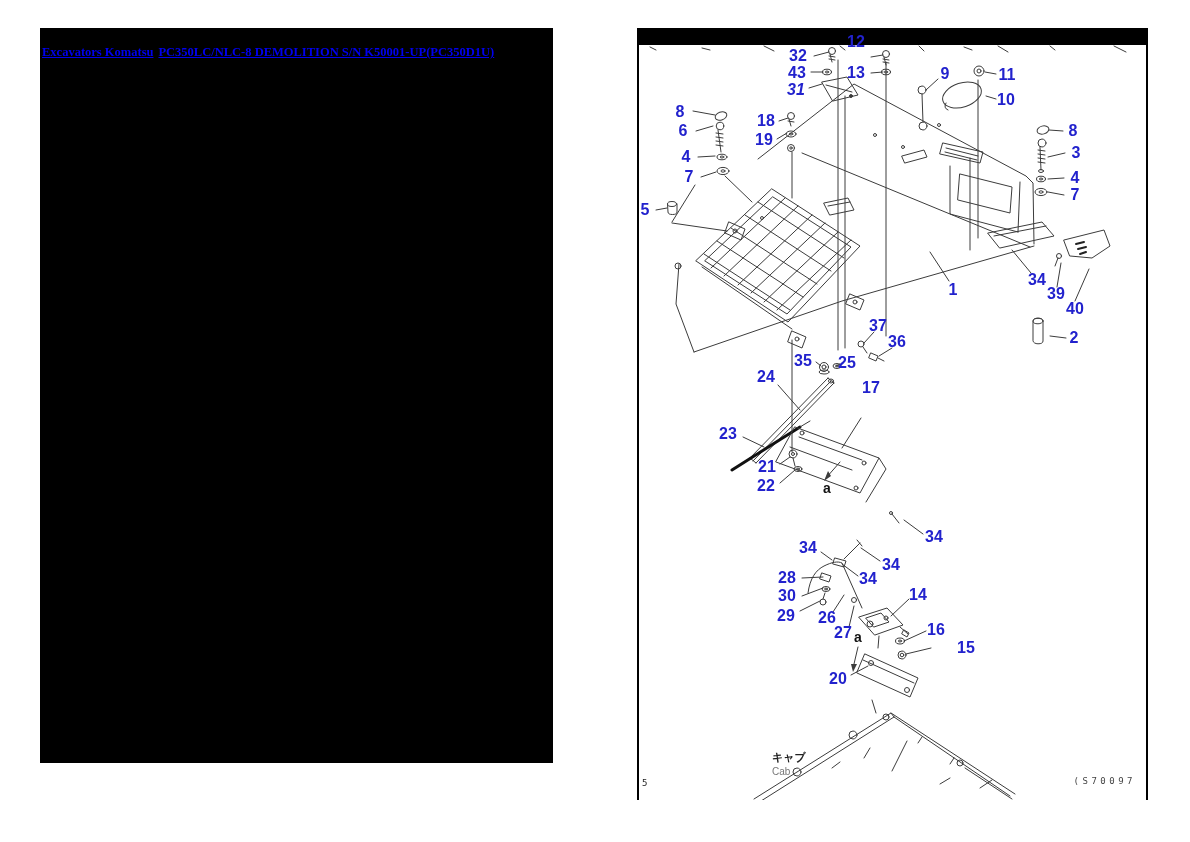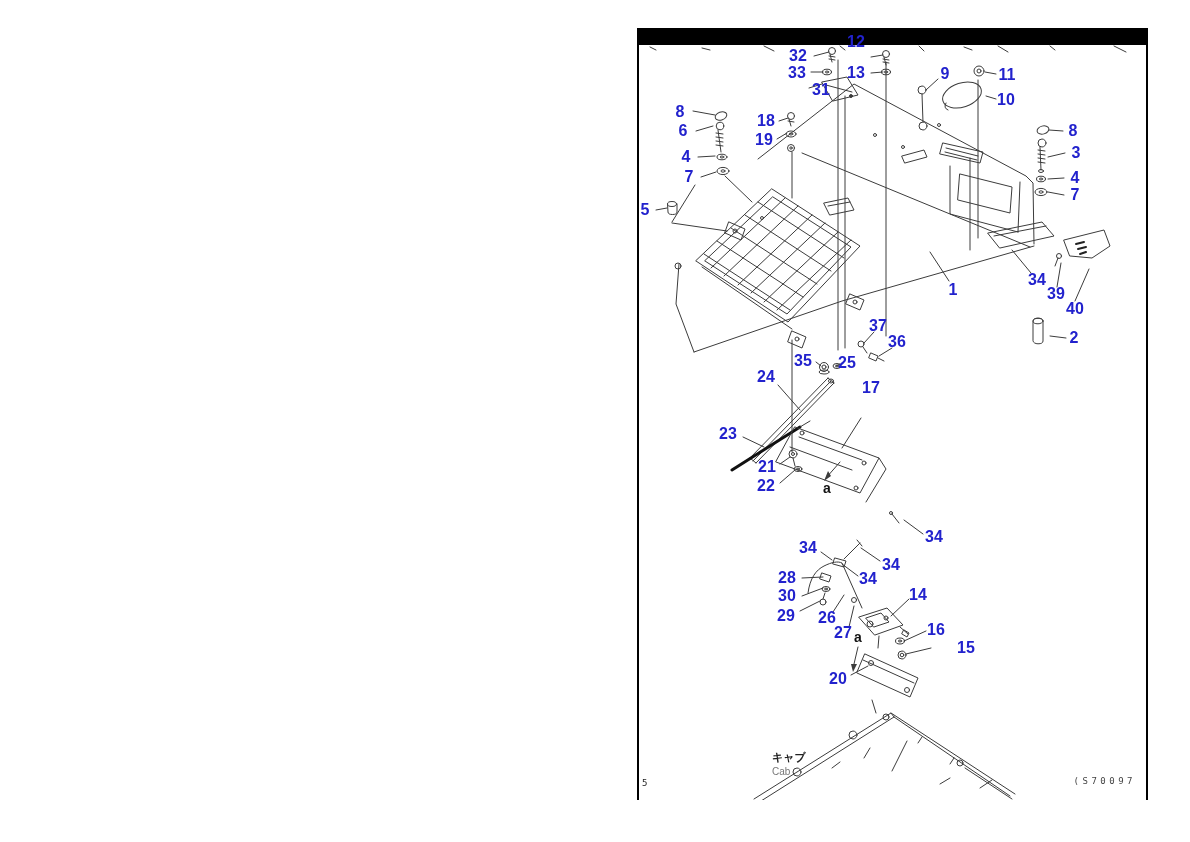--- a/index.html
+++ b/index.html
@@ -53,20 +53,25 @@
     font:700 16px "Liberation Sans",sans-serif;color:var(--callout-blue,#2222cd);
     white-space:nowrap;
   }
   .callout.letter{font:700 14px "Liberation Sans",sans-serif;color:#111;}
 </style>
 </head>
 <body>
 
 <div class="stage">
 
+  <div class="left-panel">
+    <div class="link-row">
+      <a href="#">Excavators Komatsu</a><a href="#">PC350LC/NLC-8 DEMOLITION S/N K50001-UP(PC350D1U)</a>
+    </div>
+  </div>
 
   <div class="right-panel">
     <div class="top-bar"></div>
 
     <svg class="art" width="511" height="772" viewBox="637 28 511 772">
       <g stroke="#3c3c3c" fill="none" stroke-width="1" stroke-linejoin="round" stroke-linecap="round">
 
         <g>
           <path d="M648,47 l6,3 M700,48 l8,2 M762,46 l10,5 M838,46 l5,4 M917,46 l5,5 M962,47 l8,3 M996,46 l10,6 M1048,46 l5,4 M1112,46 l12,6"></path>
         </g>
@@ -264,23 +269,23 @@
       <div class="cab-en">Cab</div>
     </div>
 
     <div class="page-marker">5</div>
     <div class="sheet-code">(S70097</div>
   </div>
 
   <div id="callout-layer">
       <div class="callout" style="left: 798px; top: 56px;">32</div>
       <div class="callout" style="left: 856px; top: 42px;">12</div>
-      <div class="callout" style="left: 797px; top: 73px;">33</div>
+      <div class="callout" style="left: 797px; top: 73px;">43</div>
       <div class="callout" style="left: 856px; top: 73px;">13</div>
-      <div class="callout" style="left: 821px; top: 90px;">31</div>
+      <div class="callout" style="left: 796px; top: 90px; font-style: italic;">31</div>
       <div class="callout" style="left: 945px; top: 74px;">9</div>
       <div class="callout" style="left: 1007px; top: 75px;">11</div>
       <div class="callout" style="left: 1006px; top: 100px;">10</div>
       <div class="callout" style="left: 680px; top: 112px;">8</div>
       <div class="callout" style="left: 683px; top: 131px;">6</div>
       <div class="callout" style="left: 766px; top: 121px;">18</div>
       <div class="callout" style="left: 764px; top: 140px;">19</div>
       <div class="callout" style="left: 686px; top: 157px;">4</div>
       <div class="callout" style="left: 689px; top: 177px;">7</div>
       <div class="callout" style="left: 645px; top: 210px;">5</div>

